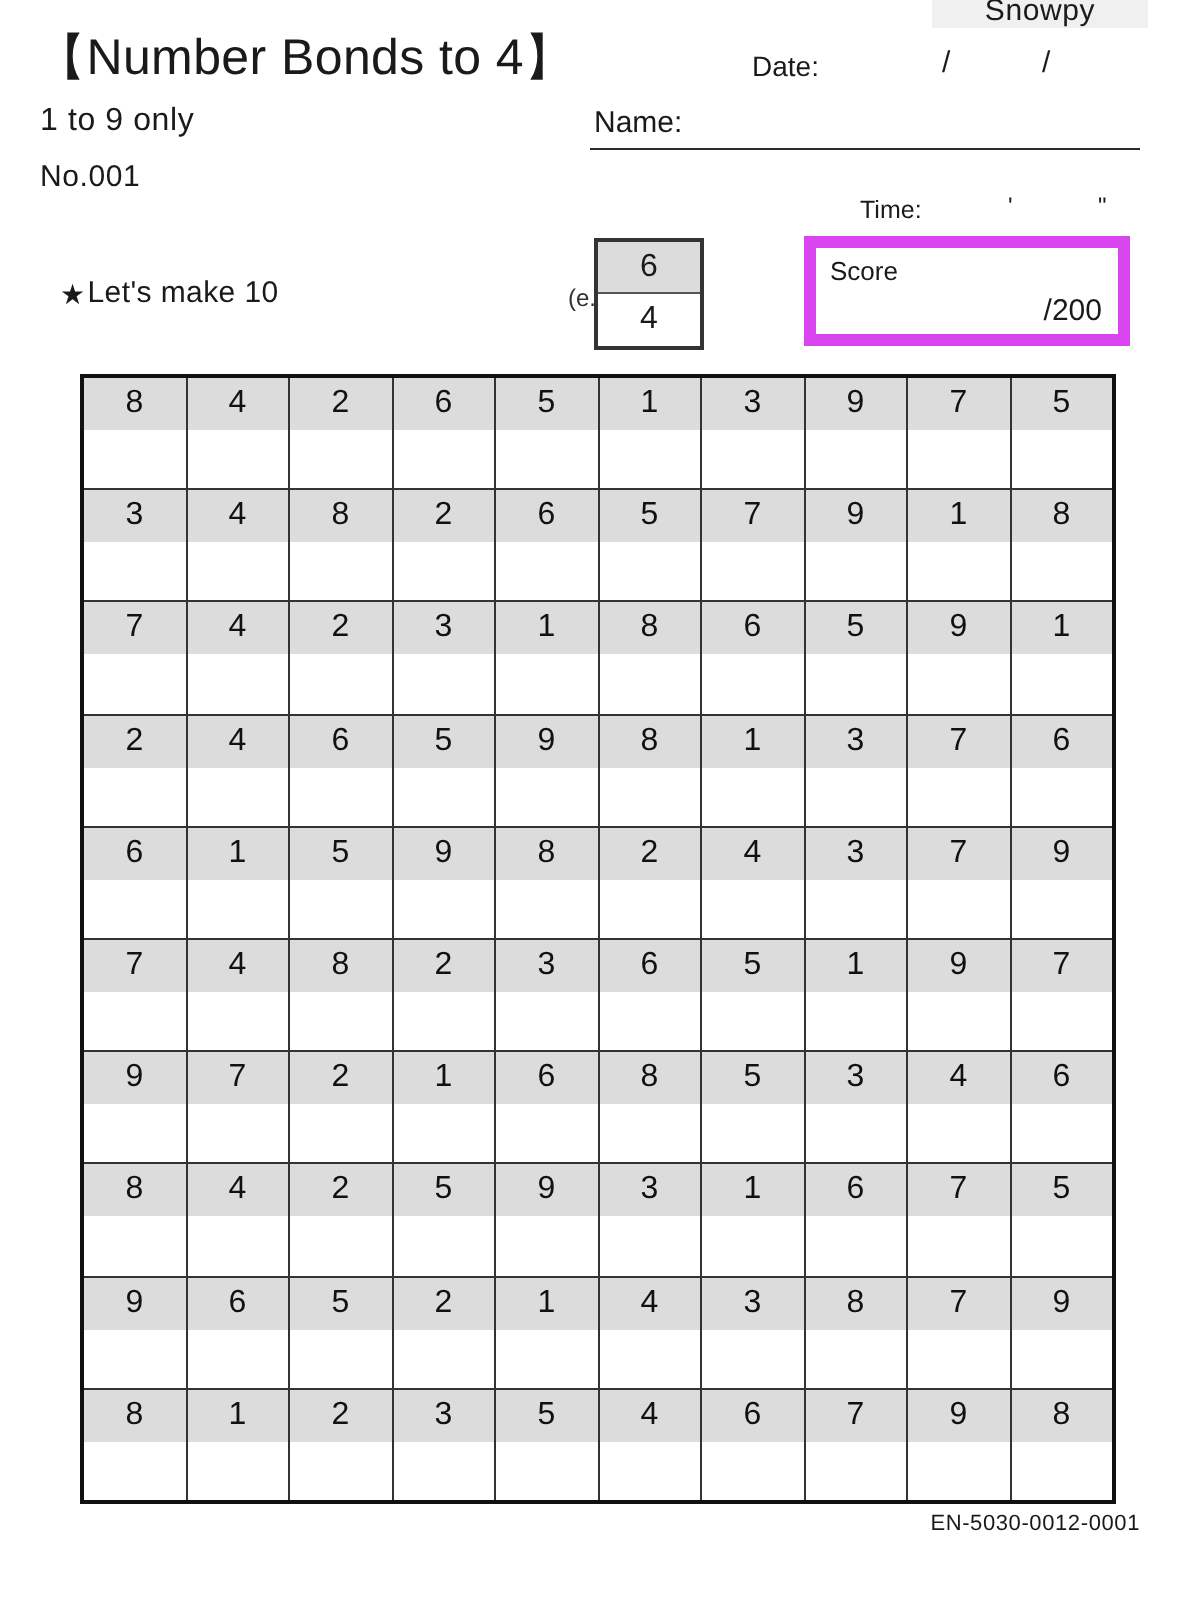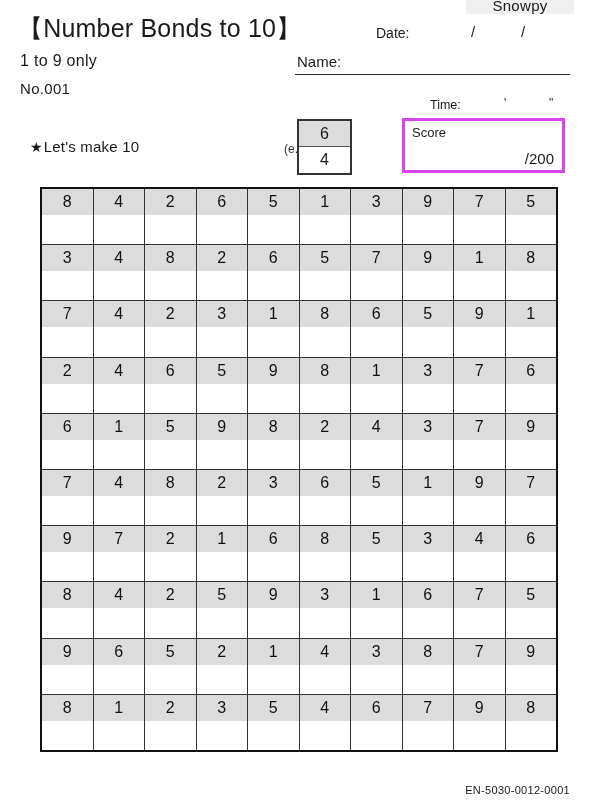--- a/index.html
+++ b/index.html
@@ -61,21 +61,21 @@
 
   
   .time-label { position: absolute; left: 430px; top: 98px; font-size: 12.5px; }
   .time-mark1 { position: absolute; left: 504px; top: 96px; font-size: 12px; }
   .time-mark2 { position: absolute; left: 549px; top: 96px; font-size: 12px; }
 
   
   .score-box {
     position: absolute; left: 402px; top: 118px;
     width: 163px; height: 55px;
-    border: 3px solid #d946ef; background: #ffffff;
+    border: 6px solid #d946ef; background: #ffffff;
   }
   .score-label {
     position: absolute; left: 7px; top: 4px;
     font-size: 13px;
   }
   .score-total {
     position: absolute; right: 8px; bottom: 3px;
     font-size: 15px;
   }
 
@@ -135,34 +135,34 @@
     flex: 1 1 auto;
     background: #ffffff;
   }
 
   
   .footer-text {
     position: absolute; right: 30px; top: 762px;
     font-size: 14px; letter-spacing: .2px;
   }
   .footer-code {
-    position: absolute; right: 30px; top: 784px;
+    position: absolute; right: 30px; top: 756px;
     font-size: 11px; letter-spacing: .3px;
   }
 </style>
 </head>
 <body>
 
 <div class="page">
 
   <div class="brand-tab">
     <span class="brand-text">Snowpy</span>
   </div>
 
-  <div class="title">【Number Bonds to 10】</div>
+  <div class="title">【Number Bonds to 4】</div>
   <div class="subtitle1">1 to 9 only</div>
   <div class="subtitle2">No.001</div>
 
   <div class="date-label">Date:</div>
   <div class="date-slash1">/</div>
   <div class="date-slash2">/</div>
 
   <div class="name-label">Name:</div>
   <div class="name-line"></div>
 

